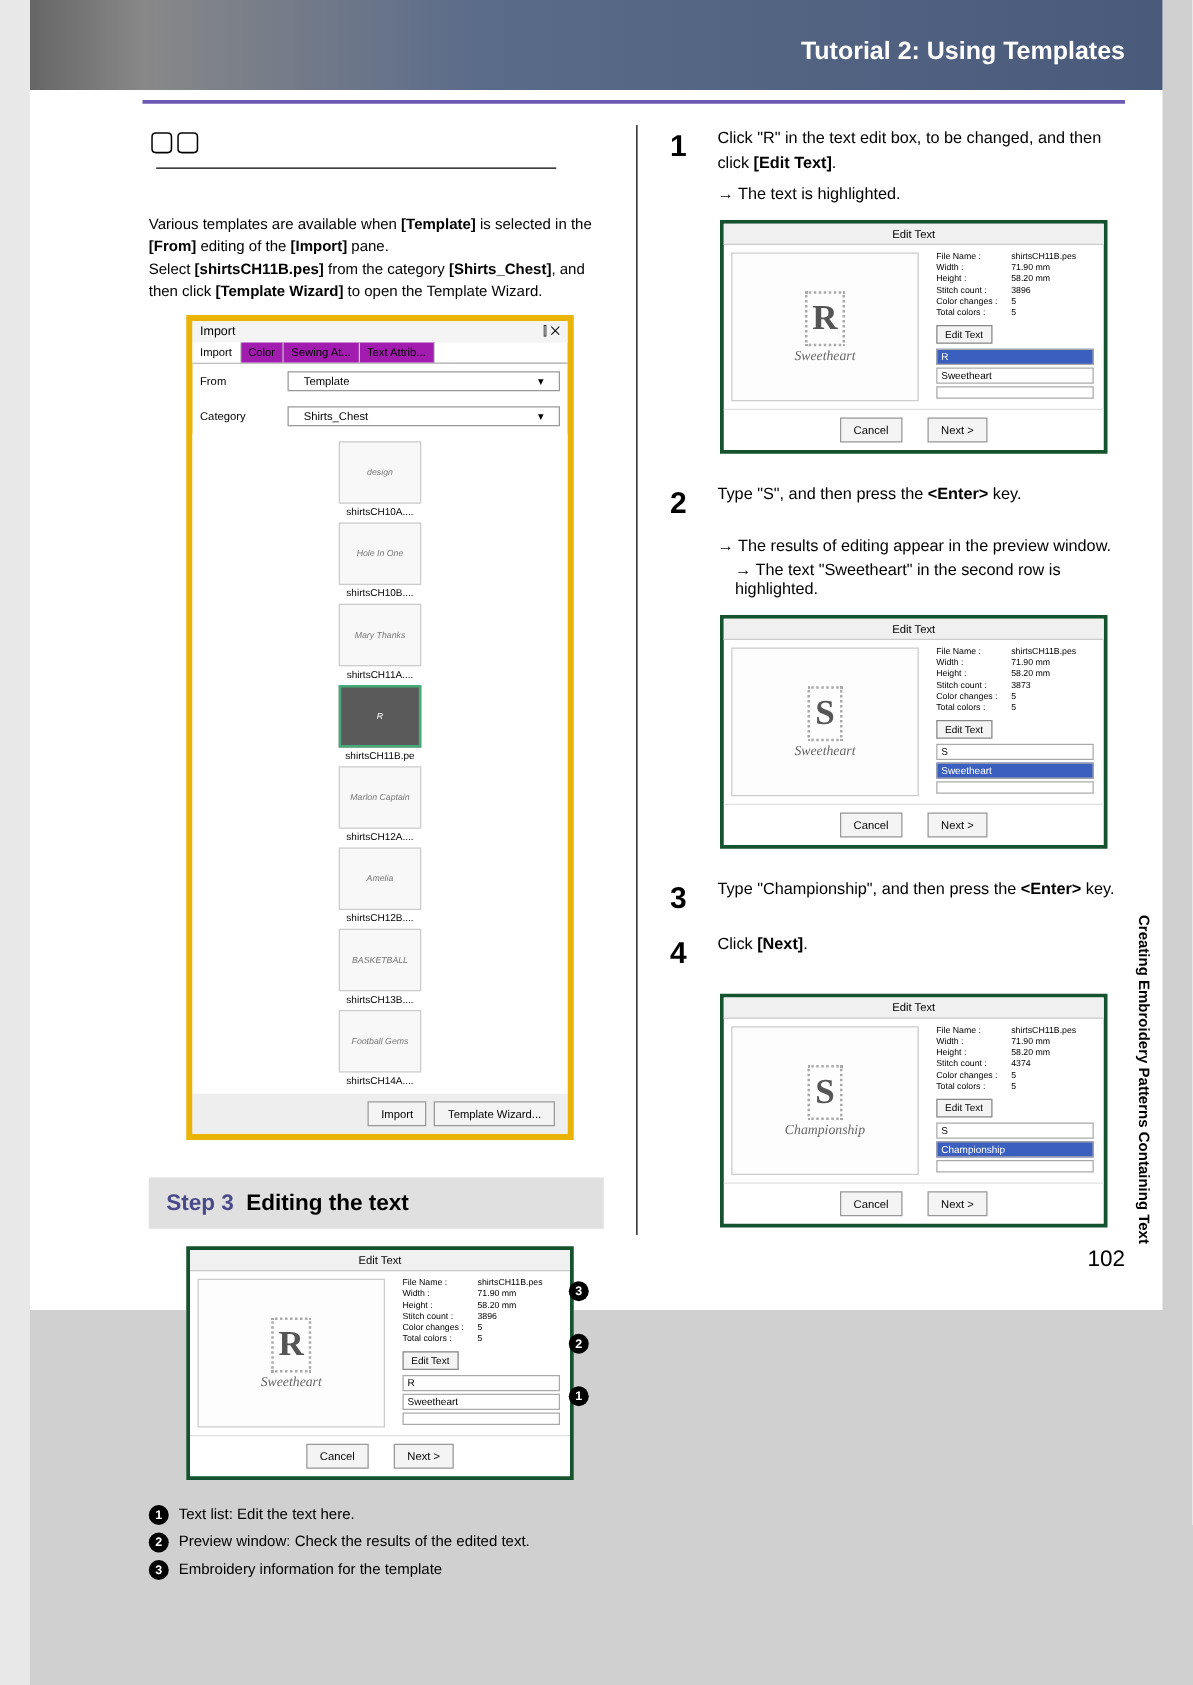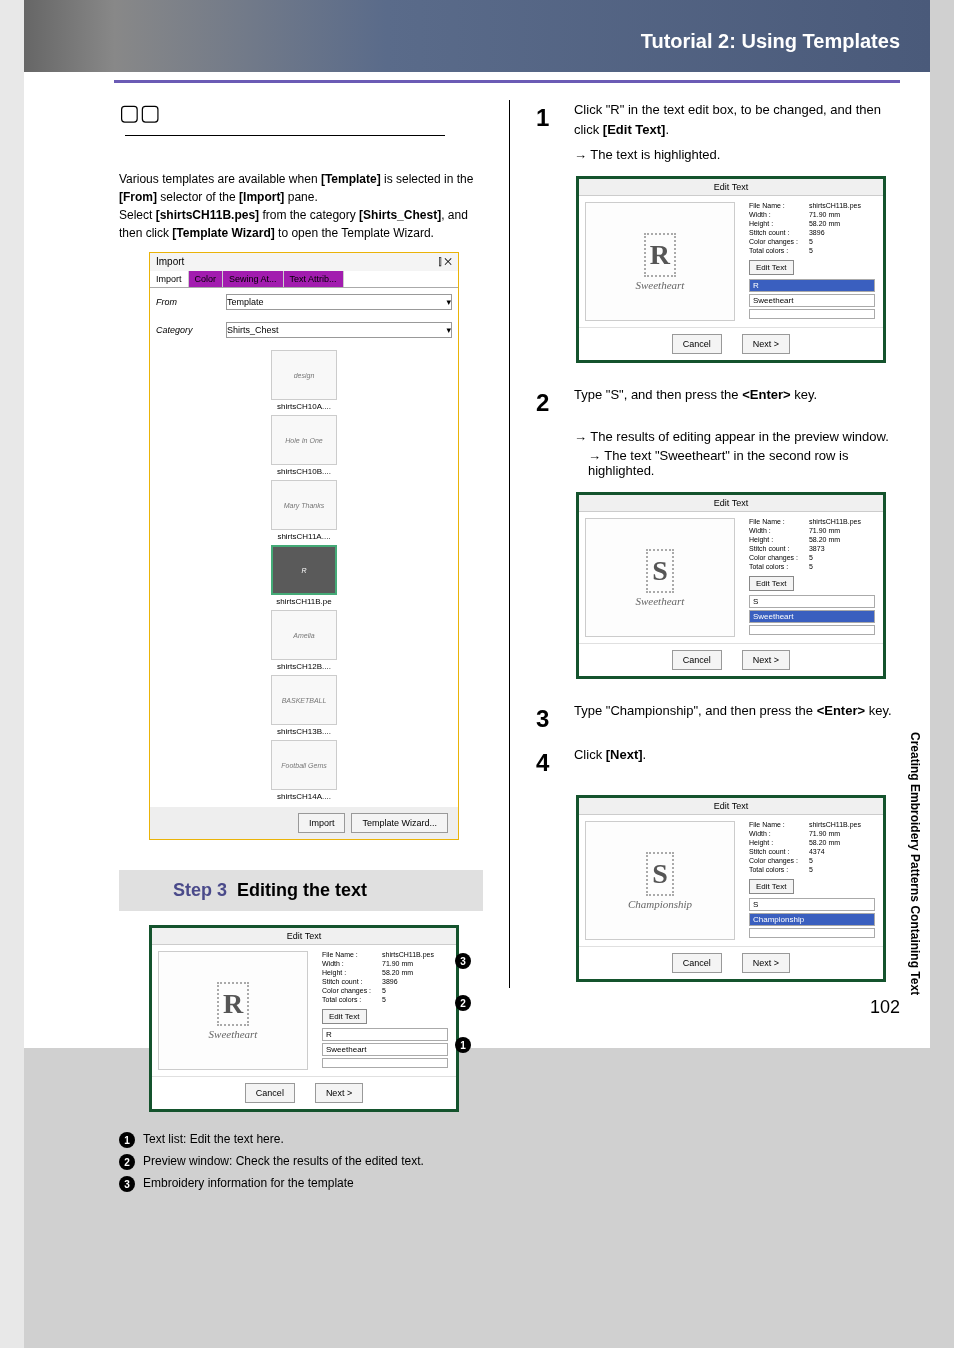--- a/index.html
+++ b/index.html
@@ -83,21 +83,21 @@
   }
   .note-block {
     font-size: 12px;
     line-height: 1.5;
     margin-top: 26px;
   }
   .note-block b { font-weight: bold; }
   .import-panel {
     margin: 10px 1px 0 30px;
     width: 310px;
-    border: 1px solid #eab308;
+    border: 5px solid #eab308;
     font-size: 9px;
     background: #fff;
   }
   .import-title {
     background: #f4f4f4;
     padding: 3px 6px;
     font-size: 10px;
     display: flex;
     justify-content: space-between;
   }
@@ -111,25 +111,25 @@
     border-right: 1px solid #ccc;
   }
   .import-tabs span.active { background: #fff; }
   .import-tabs span:not(.active) { background: #a21caf; }
   .import-row {
     display: flex;
     padding: 6px;
     align-items: center;
     gap: 10px;
   }
-  .import-row label { width: 60px; font-style: italic; }
+  .import-row label { width: 60px; }
   .import-row .sel {
     flex: 1;
     border: 1px solid #999;
-    padding: 2px 0;
+    padding: 2px 12px;
     background: #fff;
     display: flex;
     justify-content: space-between;
   }
   .thumb-grid {
     display: grid;
     grid-template-columns: repeat(1, 1fr);
     gap: 4px;
     padding: 6px 12px;
     background: #fff;
@@ -166,21 +166,21 @@
     font-size: 9px;
     text-align: center;
   }
   .step-bar {
     margin-top: 30px;
     background: #e0e0e0;
     padding: 10px 14px;
     font-size: 18px;
     font-weight: bold;
   }
-  .step-bar .num { color: #4a4a8a; margin-left: 40px; }
+  .step-bar .num { color: #4a4a8a; }
   .dialog {
     margin: 14px 0 0 30px;
     width: 310px;
     border: 3px solid #14532d;
     font-size: 8px;
     background: #fff;
     position: relative;
   }
   .dialog.small { margin-left: 0; width: 310px; }
   .dialog-title {
@@ -316,21 +316,21 @@
   <div class="purple-rule"></div>
 
   <div class="content">
 
     <div class="col">
       <div>
         <span class="book-icon">▢▢</span>
         <span class="hr-line"></span>
       </div>
       <div class="note-block">
-        <span>Various templates are available when </span><b>[Template]</b><span> is selected in the </span><b>[From]</b><span> selector of the </span><b>[Import]</b><span> pane.</span><br>
+        <span>Various templates are available when </span><b>[Template]</b><span> is selected in the </span><b>[From]</b><span> editing of the </span><b>[Import]</b><span> pane.</span><br>
         <span>Select </span><b>[shirtsCH11B.pes]</b><span> from the category </span><b>[Shirts_Chest]</b><span>, and then click </span><b>[Template Wizard]</b><span> to open the Template Wizard.</span>
       </div>
 
       <div class="import-panel">
         <div class="import-title">
           <span>Import</span>
           <span>⫿  ✕</span>
         </div>
         <div class="import-tabs">
           <span class="active">Import</span>
@@ -361,20 +361,24 @@
               <div class="img">Hole In One</div>
               <div class="cap">shirtsCH10B....</div>
             </div>
             <div class="thumb">
               <div class="img">Mary Thanks</div>
               <div class="cap">shirtsCH11A....</div>
             </div>
             <div class="thumb selected">
               <div class="img">R</div>
               <div class="cap">shirtsCH11B.pe</div>
+            </div>
+            <div class="thumb">
+              <div class="img">Marlon Captain</div>
+              <div class="cap">shirtsCH12A....</div>
             </div>
             <div class="thumb">
               <div class="img">Amelia</div>
               <div class="cap">shirtsCH12B....</div>
             </div>
             <div class="thumb">
               <div class="img">BASKETBALL</div>
               <div class="cap">shirtsCH13B....</div>
             </div>
             <div class="thumb">

